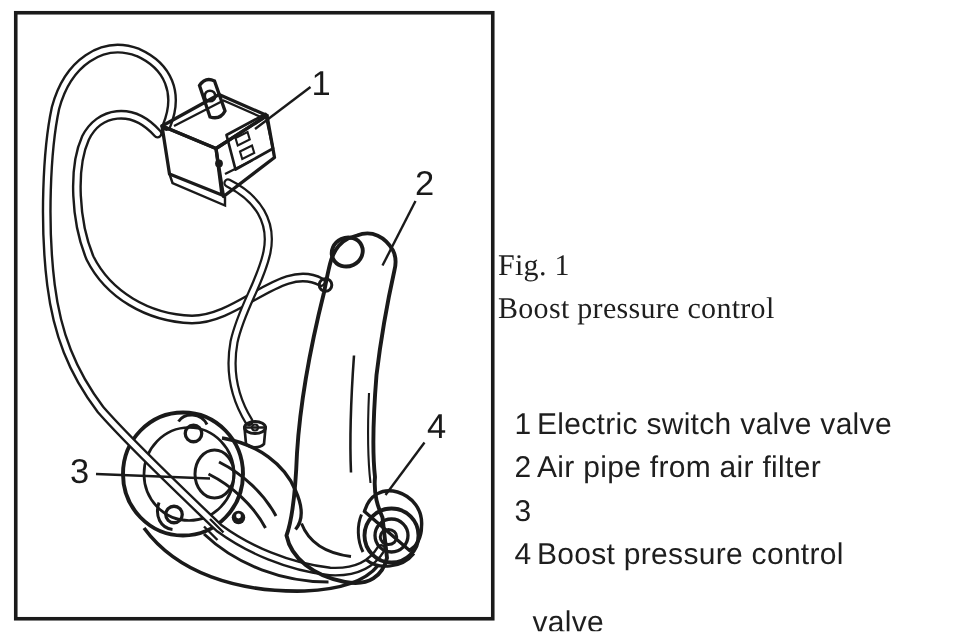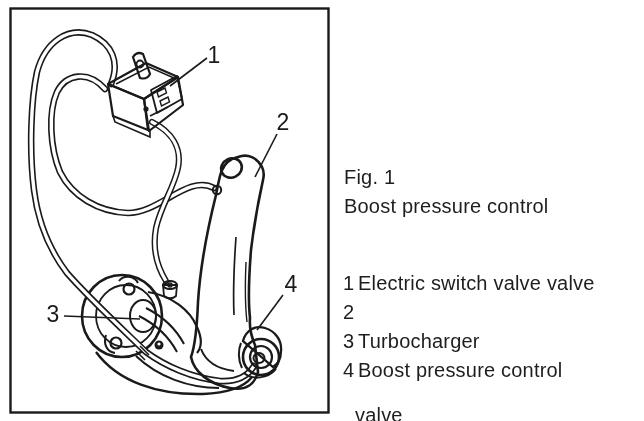--- a/index.html
+++ b/index.html
@@ -3,22 +3,22 @@
 <meta charset="utf-8">
 <style>
   html,body{margin:0;padding:0;background:#fff;}
   #stage{
     position:relative;width:644px;height:421px;background:#fff;
     font-family:"Liberation Sans",sans-serif;color:#1e1e1e;overflow:hidden;
   }
   #art{position:absolute;left:0;top:0;}
   .ink{stroke:#1a1a1a;fill:none;}
   .caption{
-    position:absolute;left:344px;top:163px;
-    font-size:20px;line-height:29px;color:#1e1e1e;letter-spacing:0.2px;
+    position:absolute;left:332px;top:163px;
+    font-size:20px;line-height:29px;color:#1e1e1e;letter-spacing:0.2px;font-family:Liberation Serif, serif;
   }
   .caption .l2{word-spacing:4px;}
   .legend{
     position:absolute;left:343px;top:269px;
     font-size:20px;line-height:29px;color:#1e1e1e;letter-spacing:0.2px;
   }
   .legend-row{display:flex;}
   .legend-num{width:15px;flex:0 0 auto;}
   .legend-wrap{padding-left:12px;margin-top:16px;}
   svg text{
@@ -126,24 +126,24 @@
     <div>Boost pressure control</div>
   </div>
 
   <div class="legend">
     <div class="legend-row">
       <span class="legend-num">1</span>
       <span>Electric switch valve valve</span>
     </div>
     <div class="legend-row">
       <span class="legend-num">2</span>
+      <span>Air pipe from air filter</span>
     </div>
     <div class="legend-row">
       <span class="legend-num">3</span>
-      <span>Turbocharger</span>
     </div>
     <div class="legend-row">
       <span class="legend-num">4</span>
       <span>Boost pressure control</span>
     </div>
     <div class="legend-wrap">valve</div>
   </div>
 
 </div>
 

